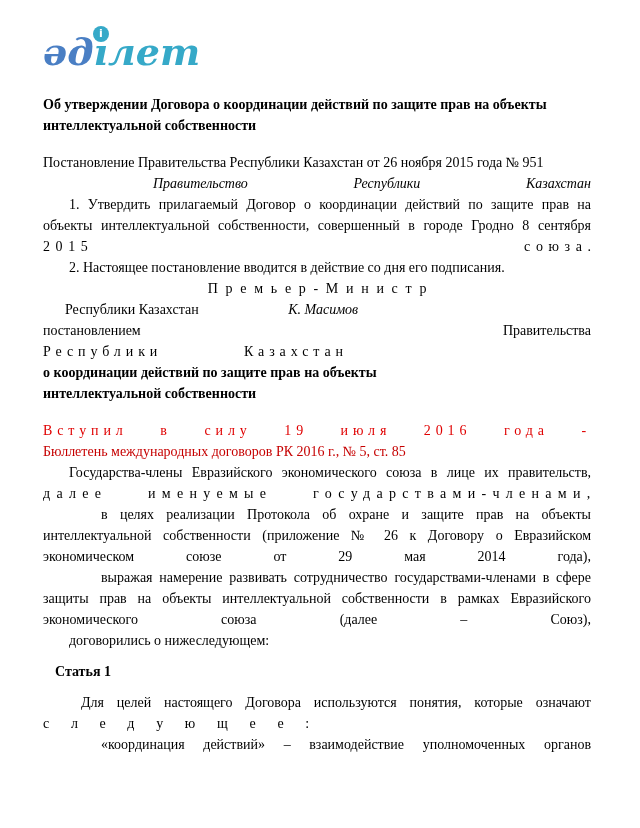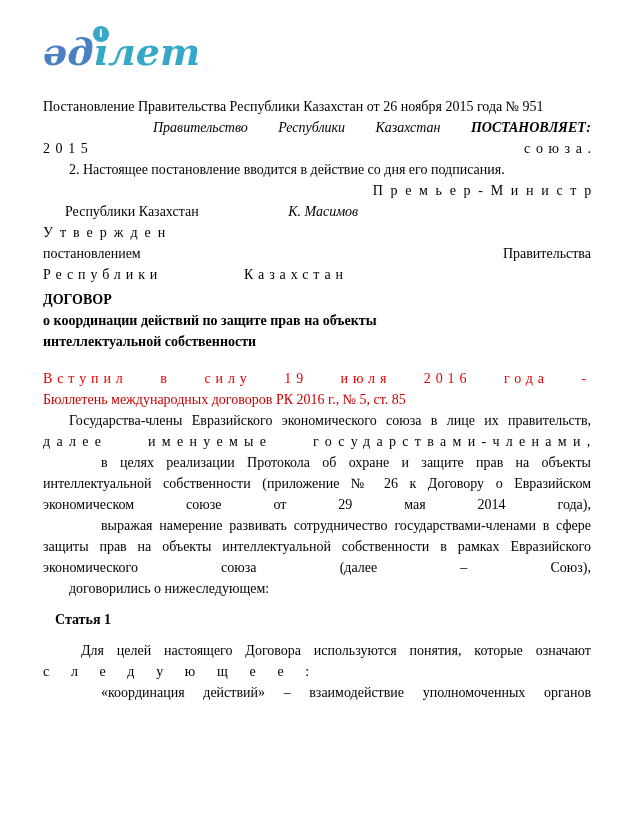--- a/index.html
+++ b/index.html
@@ -56,71 +56,70 @@
   .w440 { max-width: 445px; }
   .ml22 { margin-left: 22px; }
   .ml86 { margin-left: 86px; font-family: Liberation Serif, serif; }
   .mt4 { margin-top: 4px; }
   .mt8 { margin-top: 16px; }
   .mt10 { margin-top: 10px; margin-left: 12px; }
   .ls35 { letter-spacing: .35em; }
   .ls40 { letter-spacing: .40em; }
   .ls45 { letter-spacing: .45em; }
   .ls50 { letter-spacing: .50em; }
-  .ls55 { letter-spacing: .55em; }
+  .ls55 { letter-spacing: .55em; text-align: center; }
   .ls155 { letter-spacing: 1.55em; }
   .lsfix { margin-right: -.4em; }
   .pull-right-fix { margin-right: -8px; }
   .red1 { color: #e00000; }
   .red2 { color: #c60000; }
 </style>
 </head>
 <body>
 
 <div class="page">
 
   <div class="logo">
     <span class="blue">әд</span><span class="teal">ı</span><span class="teal">лет</span>
     <span class="logo-dot">i</span>
   </div>
 
+  <div class="para bold title">Об утверждении Договора о координации действий по защите прав на объекты интеллектуальной собственности</div>
 
   <div class="para mt8">Постановление Правительства Республики Казахстан от 26 ноября 2015 года № 951</div>
 
   <div class="para spread pl110">
     <span>Правительство</span>
     <span>Республики</span>
     <span>Казахстан</span>
-    <span class="bold">ПОСТАНОВЛЯЕТ:</span>
   </div>
 
+  <div class="para just-all ind1">1. Утвердить прилагаемый Договор о координации действий по защите прав на объекты интеллектуальной собственности, совершенный в городе Гродно 8 сентября</div>
   <div class="para spread ls40">
     <span>2015</span>
     <span class="lsfix">союза.</span>
   </div>
 
   <div class="para ind1">2. Настоящее постановление вводится в действие со дня его подписания.</div>
 
   <div class="para right ls55 pull-right-fix">Премьер-Министр</div>
   <div class="para">
     <span class="ml22">Республики Казахстан</span>
     <span class="italic ml86">К. Масимов</span>
   </div>
 
-  <div class="para ls50">Утвержден</div>
   <div class="para spread">
     <span>постановлением</span>
     <span>Правительства</span>
   </div>
   <div class="para spread w305 ls35">
     <span>Республики</span>
     <span>Казахстан</span>
   </div>
 
-  <div class="para bold mt4">ДОГОВОР</div>
   <div class="para bold w440">о координации действий по защите прав на объекты интеллектуальной собственности</div>
 
   <div class="para red1 just-all ls35 mt8">Вступил в силу 19 июля 2016 года -</div>
   <div class="para red2">Бюллетень международных договоров РК 2016 г., № 5, ст. 85</div>
 
   <div class="para just-all ind1">Государства-члены Евразийского экономического союза в лице их правительств,</div>
   <div class="para spread ls45">
     <span>далее</span>
     <span>именуемые</span>
     <span class="lsfix">государствами-членами,</span>

